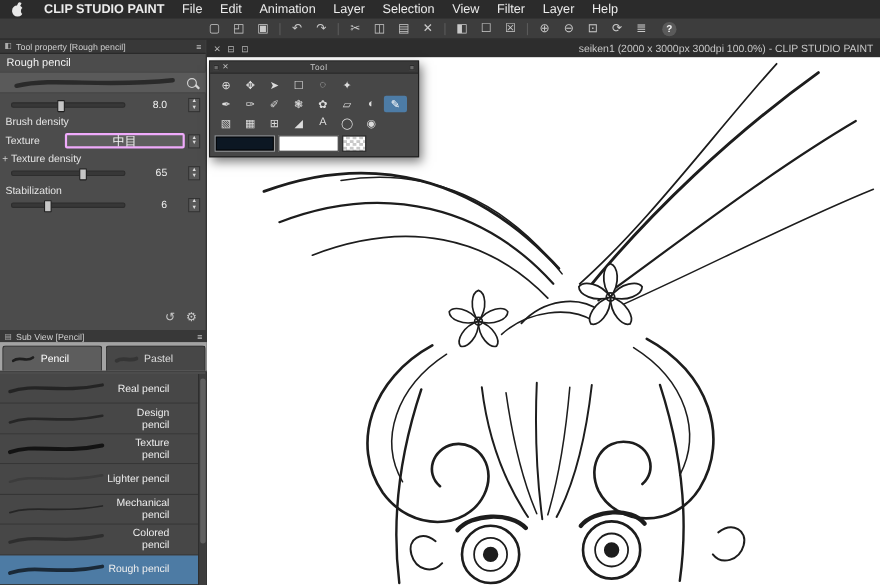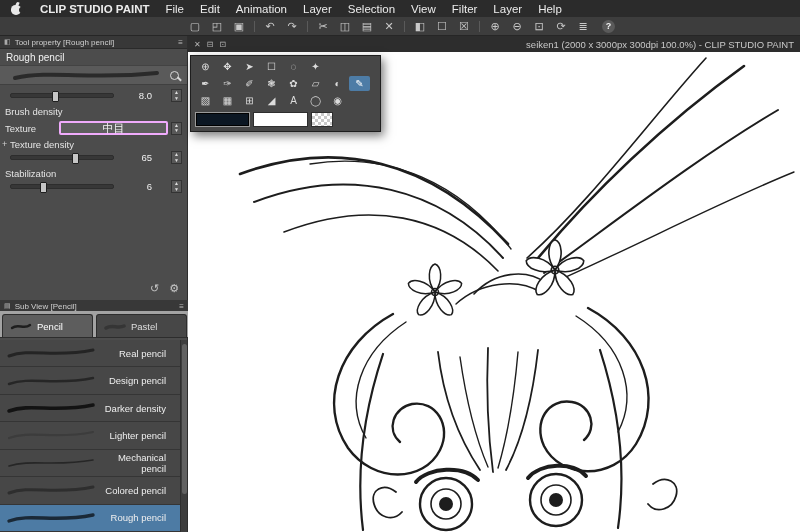--- a/index.html
+++ b/index.html
@@ -55,21 +55,21 @@
   .tp-footer{position:absolute;right:8px;top:246px;display:flex;gap:10px;font-size:11px;color:#c6c6c6;}
 
   
   .subtool-header{position:absolute;left:0;top:264px;width:188px;}
   .tabs{position:absolute;left:0;top:275px;width:188px;height:27px;background:#a3a3a3;border-bottom:1px solid #2d2d2d;display:flex;}
   .tab{flex:1;margin:3px 1px 0 2px;border:1px solid #2d2d2d;border-bottom:none;border-radius:3px 3px 0 0;
     background:#474747;display:flex;align-items:center;gap:5px;padding:0 7px;font-size:9.5px;color:#dedede;}
   .tab.active{background:#5d5d5d;color:#fff;}
   .tab svg{width:22px;height:9px;}
   .st-list{position:absolute;left:0;top:304px;width:181px;height:192px;display:flex;flex-direction:column;}
-  .st-row{flex:1;display:flex;align-items:center;background:#474747;border-bottom:1px solid #353535;padding:0 4px 0 5px;}
+  .st-row{flex:1;display:flex;align-items:center;background:#474747;border-bottom:1px solid #353535;padding:0 16px 0 5px;}
   .st-row.selected{background:#4d7ba4;}
   .st-thumb{width:92px;height:16px;flex:0 0 auto;}
   .st-label{flex:1;text-align:right;font-size:9.5px;color:#eeeeee;padding-right:11px;}
   .st-scroll{position:absolute;right:0;top:304px;width:7px;height:192px;background:#3d3d3d;border-left:1px solid #2e2e2e;}
   .st-scroll .thumb{position:absolute;left:1px;top:4px;width:5px;height:150px;background:#616161;border-radius:3px;}
 
   
   .canvas-wrap{position:absolute;left:188px;top:36px;width:612px;height:496px;background:#3a3a3a;z-index:20;}
   .canvas-titlebar{height:16px;background:#2d2d2d;display:flex;align-items:center;gap:6px;padding:0 6px;
     font-size:9.5px;color:#c8c8c8;}
@@ -335,21 +335,21 @@
       <div class="st-row">
         <svg class="st-thumb" viewBox="0 0 90 16">
             <path d="M3 11 C25 3 48 13 87 5" stroke="#1e1e1e" stroke-width="2.4" fill="none" stroke-linecap="round" opacity="0.8"></path>
           </svg>
         <span class="st-label">Design pencil</span>
       </div>
       <div class="st-row">
         <svg class="st-thumb" viewBox="0 0 90 16">
             <path d="M3 11 C25 3 48 13 87 5" stroke="#111" stroke-width="3.6" fill="none" stroke-linecap="round" opacity="0.95"></path>
           </svg>
-        <span class="st-label">Darker density</span>
+        <span class="st-label">Texture pencil</span>
       </div>
       <div class="st-row">
         <svg class="st-thumb" viewBox="0 0 90 16">
             <path d="M3 11 C25 3 48 13 87 5" stroke="#333" stroke-width="2.2" fill="none" stroke-linecap="round" opacity="0.55"></path>
           </svg>
         <span class="st-label">Lighter pencil</span>
       </div>
       <div class="st-row">
         <svg class="st-thumb" viewBox="0 0 90 16">
             <path d="M3 11 C25 4 48 12 87 5" stroke="#222" stroke-width="1.6" fill="none" stroke-linecap="round" opacity="0.9"></path>
@@ -368,20 +368,26 @@
           </svg>
         <span class="st-label">Rough pencil</span>
       </div>
     </div>
     <div class="st-scroll">
       <span class="thumb"></span>
     </div>
   </div>
 
   <div class="tool-palette">
+    <div class="tp-titlebar">
+      <span class="tp-dot"></span>
+      <span class="tp-close">✕</span>
+      <span class="tp-title">Tool</span>
+      <span class="tp-dot"></span>
+    </div>
     <div class="tp-grid">
       <div class="tp-rowline">
         <span class="tp-cell">⊕</span>
         <span class="tp-cell">✥</span>
         <span class="tp-cell">➤</span>
         <span class="tp-cell">☐</span>
         <span class="tp-cell">◌</span>
         <span class="tp-cell">✦</span>
       </div>
       <div class="tp-rowline">

